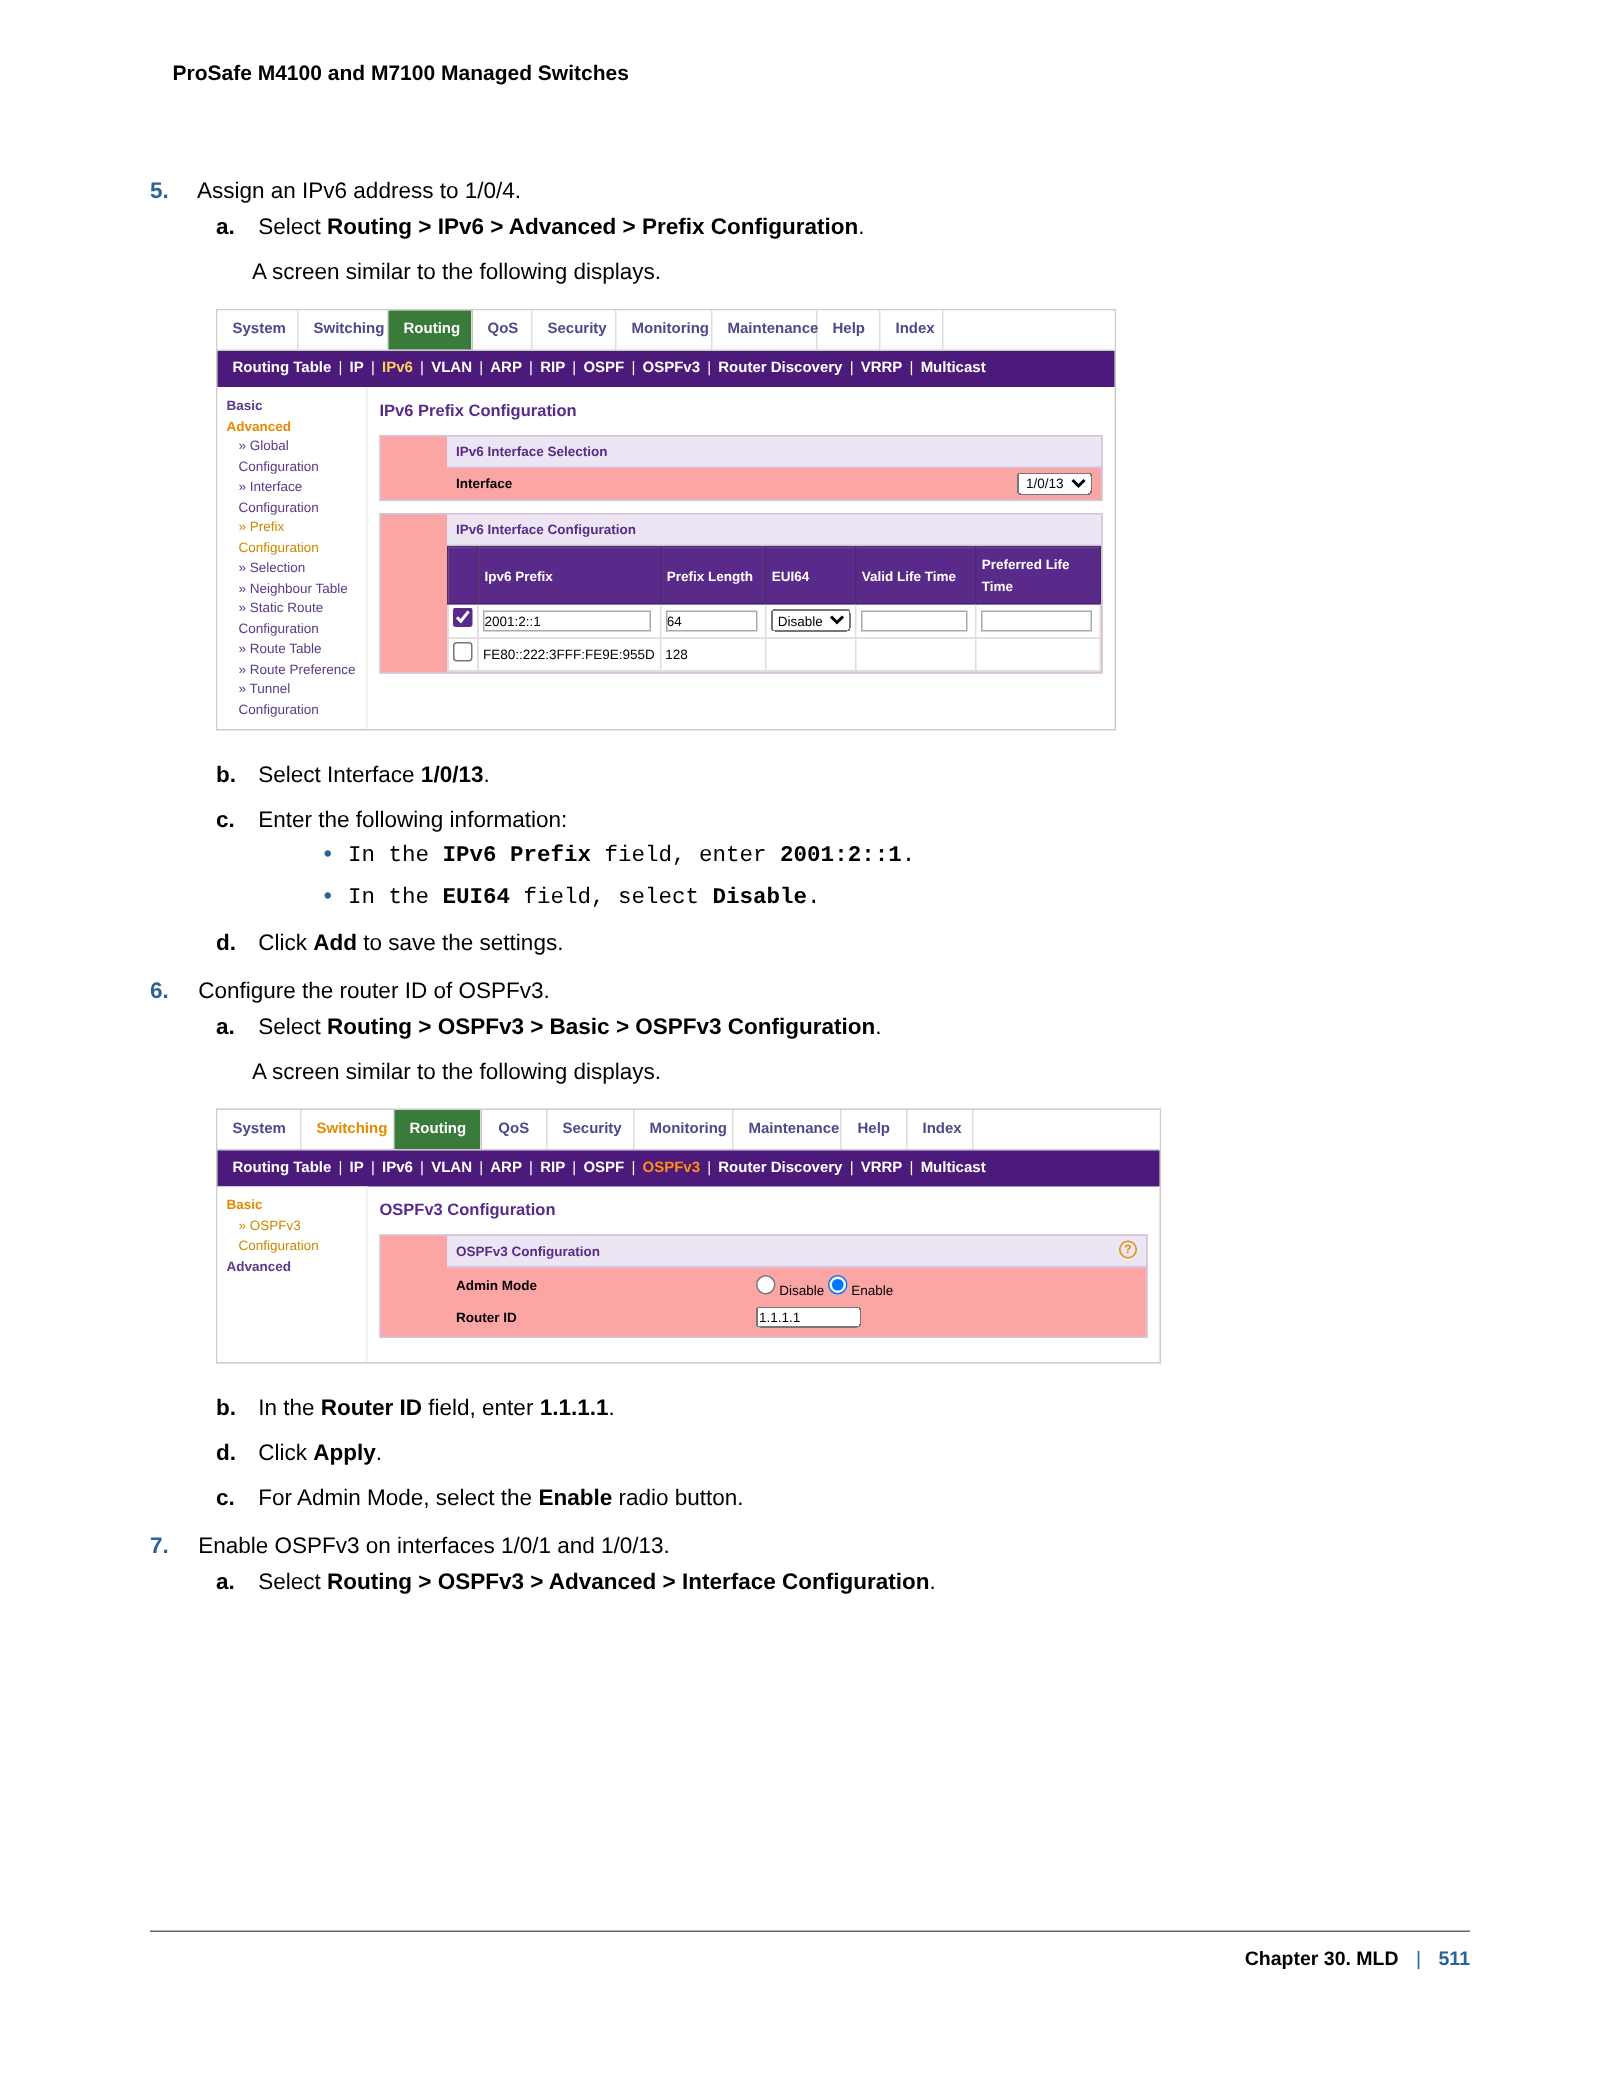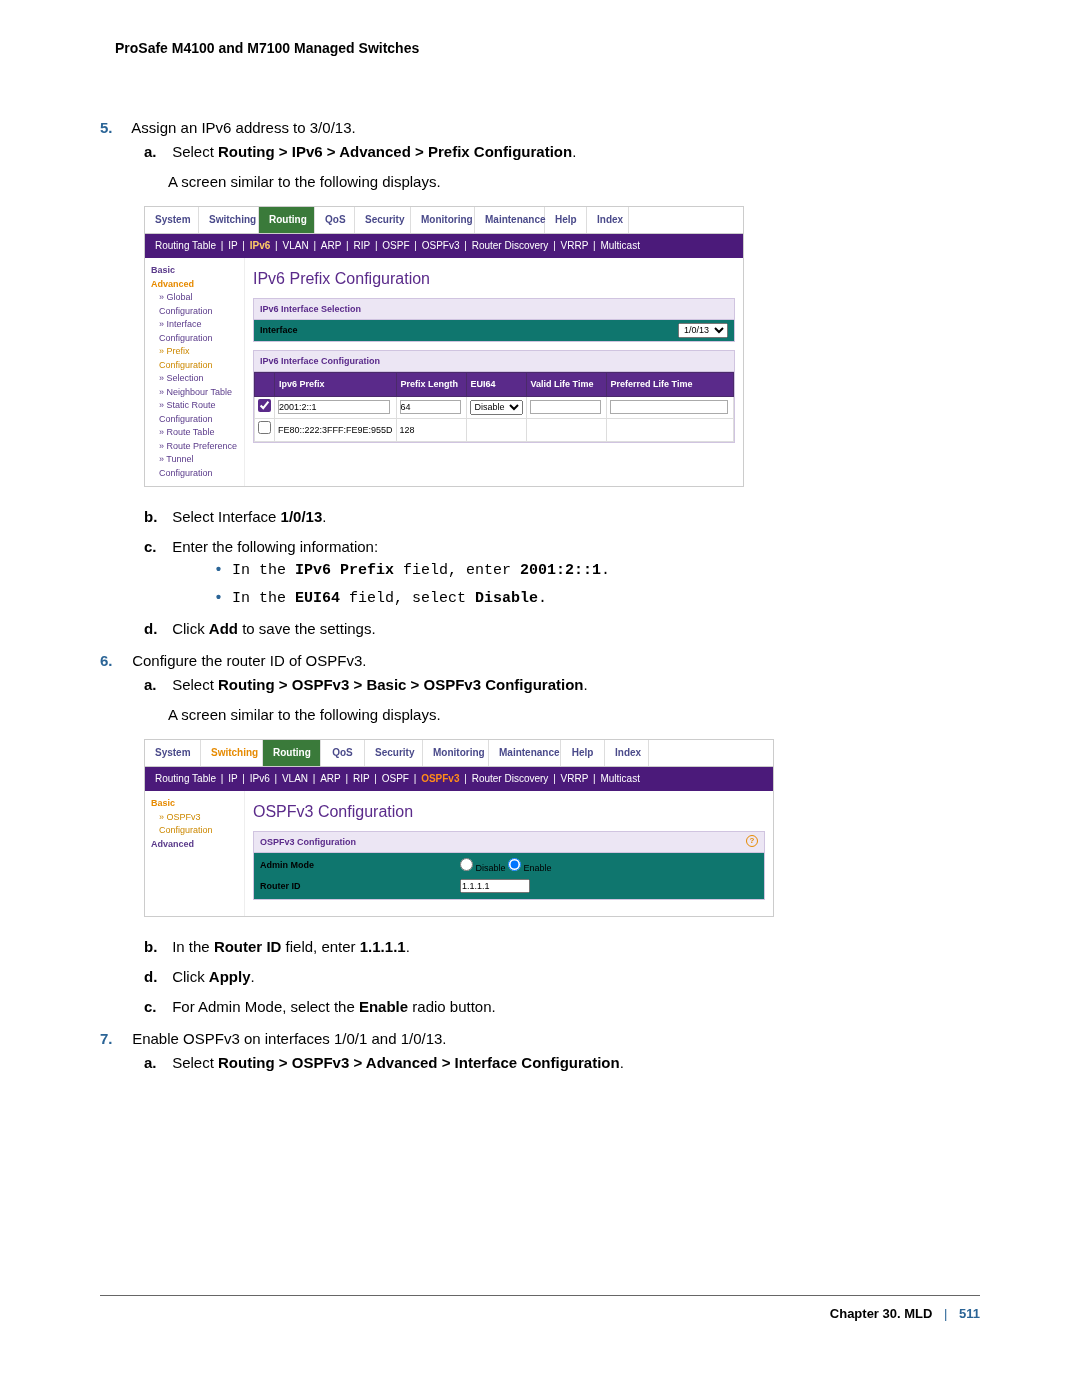--- a/index.html
+++ b/index.html
@@ -22,32 +22,32 @@
   ul.bullets li::before { content: "•"; position: absolute; left: 0; color: #2a6496; font-weight: bold; }
   .screenshot { margin: 12px 0 18px 44px; }
 
   
   .ui { border: 1px solid #ccc; background: #fff; font-size: 10px; font-family: Verdana, Arial, sans-serif; }
   .topnav { display: flex; background: #fff; border-bottom: 1px solid #ccc; }
   .topnav .topitem { padding: 5px 10px; text-align: center; color: #4a4a8a; font-weight: bold; border-right: 1px solid #ddd; }
   .topnav .topitem.active-green { background: #3a7a3a; color: #fff; }
   .topnav .topitem.sw { color: #e68a00; }
   .subnav { background: #4b1a7a; padding: 4px 8px; color: #fff; }
-  .subnav span { margin: 0 2px; }
+  .subnav span { margin: 0 2px; font-weight: bold; }
   .subnav .sn-active { color: #ffcc66; font-weight: bold; }
   .subnav .sn-ospf { color: #ff8c1a; font-weight: bold; }
   .ui-body { display: flex; }
   .sidenav { width: 100px; padding: 6px 6px; border-right: 1px solid #eee; background: #fff; font-size: 9px; line-height: 1.5; color: #5a3a8a; }
   .sidenav .sh { font-weight: bold; }
   .sidenav .adv { color: #e68a00; font-weight: bold; }
   .sidenav .sub { padding-left: 8px; }
   .sidenav .pf { color: #cc8800; padding-left: 8px; }
   .mainpanel { flex: 1; padding: 8px 8px; }
-  .panel-title { color: #5a2a8a; font-weight: normal; font-size: 16px; margin-bottom: 6px; }
-  .fieldset { border: 1px solid #d0c4e0; margin-bottom: 8px; background: #0f766e; }
+  .panel-title { color: #5a2a8a; font-weight: bold; font-size: 11px; margin-bottom: 6px; }
+  .fieldset { border: 1px solid #d0c4e0; margin-bottom: 8px; background: #fca5a5; padding-left: 44px; }
   .fieldset .fs-title { background: #ece6f4; color: #5a2a8a; font-weight: bold; padding: 3px 6px; font-size: 9px; border-bottom: 1px solid #d0c4e0; position: relative; }
   .fieldset .fs-body { padding: 3px 6px; display: flex; align-items: center; font-size: 9px; }
   .fieldset .fs-body .lbl { flex: 1; font-weight: bold; }
   .fieldset .fs-body select, .fieldset .fs-body input[type=text] { font-size: 9px; padding: 0 1px; height: 15px; }
   .cfg-table { width: 100%; border-collapse: collapse; font-size: 9px; }
   .cfg-table th { background: #5a2a8a; color: #fff; padding: 4px 4px; text-align: left; border: 1px solid #4a2a6a; font-size: 9px; }
   .cfg-table td { padding: 2px 3px; border: 1px solid #ddd; background: #fff; }
   .cfg-table td input[type=text] { width: 98%; font-size: 9px; height: 14px; border: 1px solid #aaa; }
   .cfg-table td select { font-size: 9px; height: 15px; }
   .helpicon { color: #e68a00; float: right; font-weight: bold; border: 1px solid #e68a00; border-radius: 50%; width: 12px; height: 12px; text-align: center; line-height: 10px; font-size: 8px; }
@@ -67,21 +67,21 @@
 <body>
 
 <div class="page">
   <div class="header-title">ProSafe M4100 and M7100 Managed Switches</div>
 
   <div class="content">
     <ol class="main">
 
       <li>
         <span class="num num-blue">5.</span>
-        <span class="num-text">Assign an IPv6 address to 3/0/13.</span>
+        <span class="num-text">Assign an IPv6 address to 1/0/4.</span>
         <ol class="sub">
           <li>
             <span class="letter">a.</span>
             <span class="sub-body">
               <span>Select </span><b>Routing &gt; IPv6 &gt; Advanced &gt; Prefix Configuration</b><span>.</span>
             </span>
             <div class="step-body" style="margin-left:24px;margin-top:6px;">A screen similar to the following displays.</div>
           </li>
         </ol>
 

